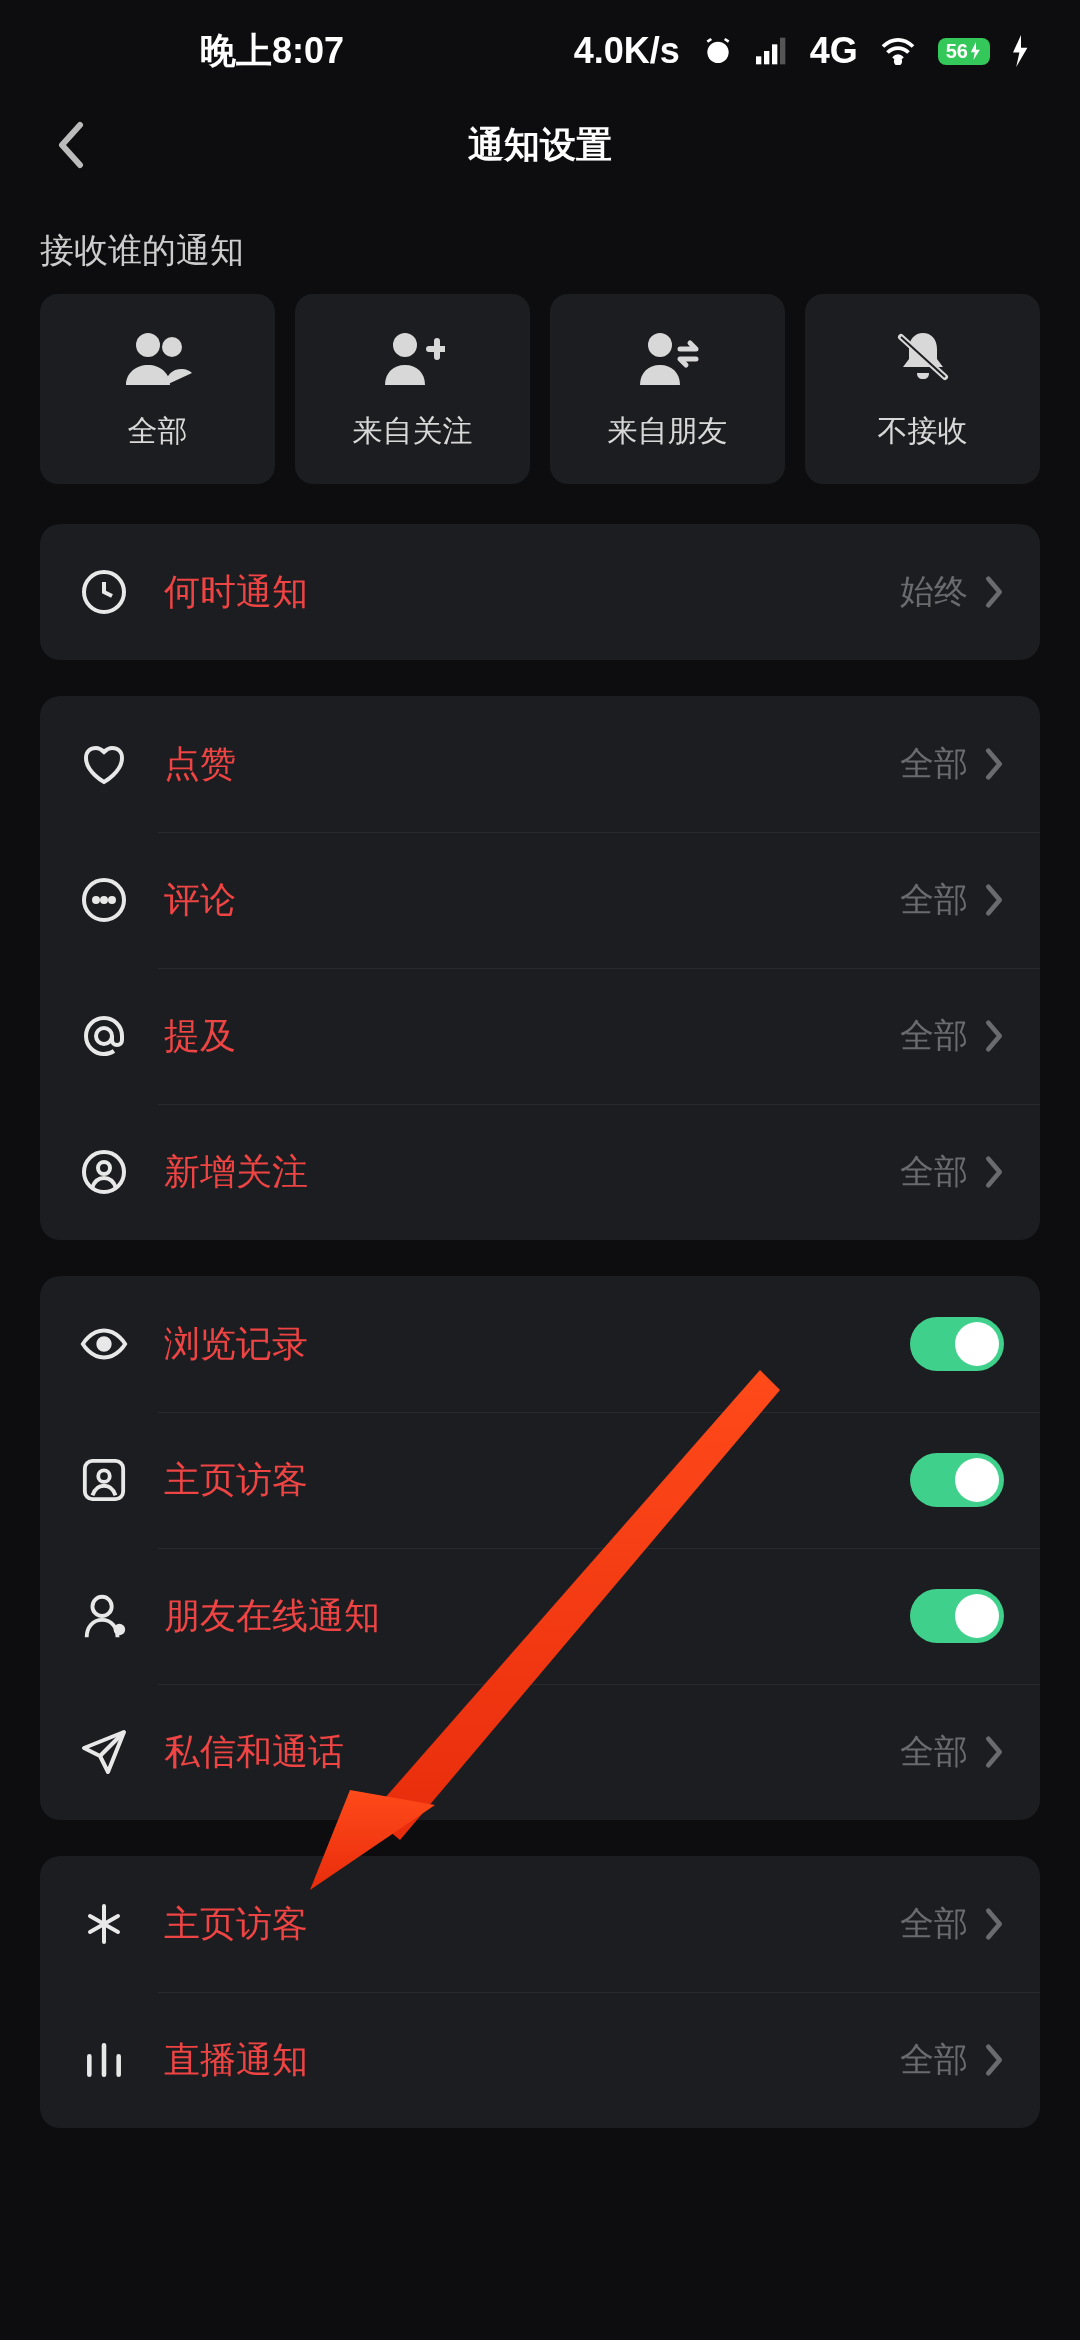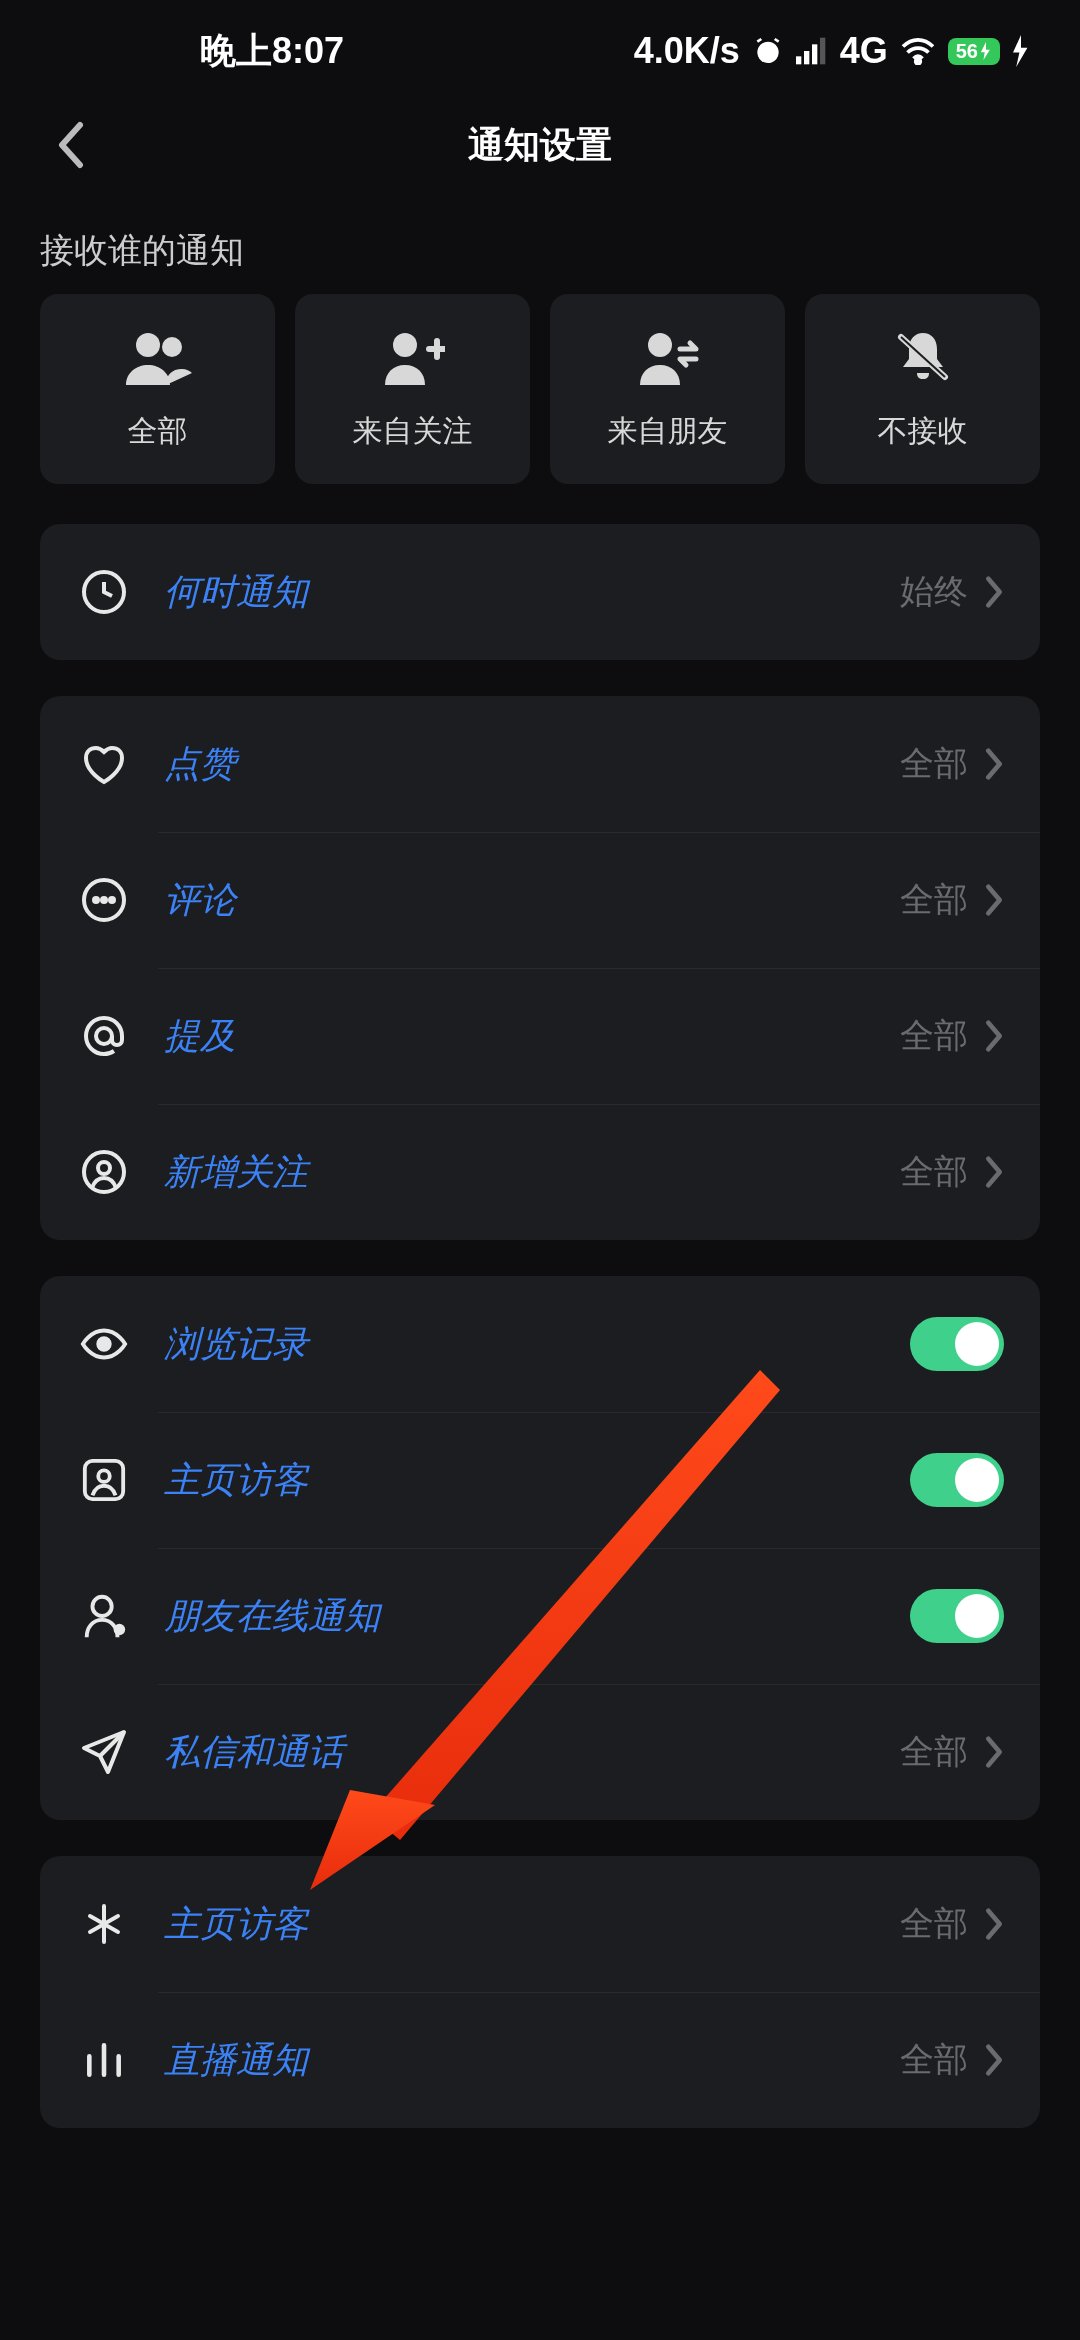--- a/index.html
+++ b/index.html
@@ -17,21 +17,21 @@
   display: flex;
   justify-content: space-between;
   align-items: center;
   padding: 12px 50px 0 200px;
   font-size: 36px;
   font-weight: 600;
 }
 .status-right {
   display: flex;
   align-items: center;
-  gap: 12px;
+  gap: 22px;
 }
 .battery {
   background: #34c759;
   border-radius: 8px;
   padding: 2px 8px;
   font-size: 20px;
   font-weight: 700;
   display: inline-flex;
   align-items: center;
 }
@@ -115,22 +115,21 @@
   width: 56px;
   height: 56px;
   margin-right: 32px;
   display: flex;
   align-items: center;
   justify-content: center;
 }
 .row-label {
   flex: 1;
   font-size: 36px;
-  color: #3b82f6;
-  font-style: italic;
+  color: #ef4444;
 }
 .row-value {
   font-size: 34px;
   color: #6a6b6e;
   margin-right: 16px;
 }
 .chevron {
   color: #6a6b6e;
 }
 .toggle {

